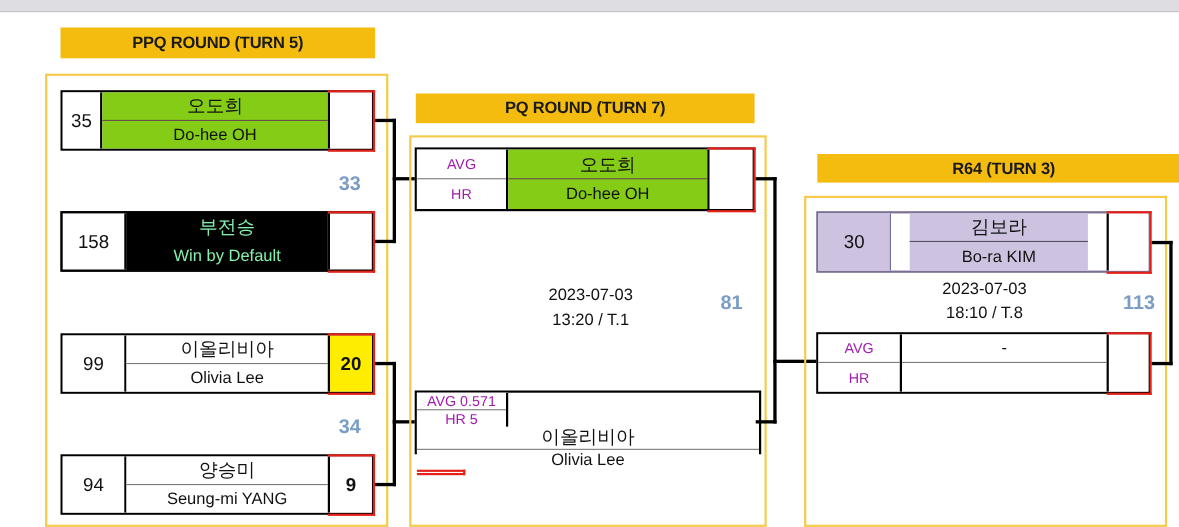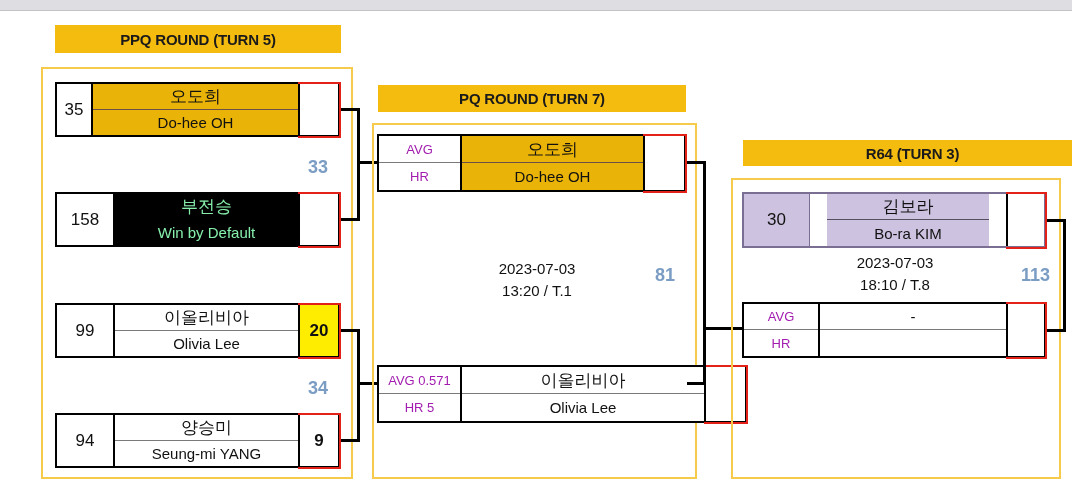--- a/index.html
+++ b/index.html
@@ -96,21 +96,21 @@
   .mbox .cell-score::after {
     content: "";
     position: absolute;
     left: -2.5px; top: -2.5px; right: -2.5px; bottom: -2.5px;
     border: 2.5px solid #e32119;
     border-left: none;
     pointer-events: none;
   }
 
   
-  .mbox.pink .cell-name { background: #eab308; }
+  .mbox.pink .cell-name { background: #84cc16; }
   .mbox.pink .cell-name .nm.top { border-bottom: 1px solid #6a4f4a; }
   .mbox.black { background: #000000; }
   .mbox.black .cell-left { background: #ffffff; }
   .mbox.black .cell-name { background: #000000; }
   .mbox.black .cell-name .nm { color: #86efac; }
   .mbox.black .cell-name .nm.top { border-bottom: none; }
   .mbox.purple { border-color: #7a6f93; }
   .mbox.purple .cell-left { background: #cdc3e0; border-right: 1.5px solid #7a6f93; }
   .mbox.purple .cell-name { background: #cdc3e0; }
   .mbox.purple .cell-name .nm.top { border-bottom: 1.5px solid #55505f; }
@@ -211,21 +211,21 @@
       <div class="sub top">AVG</div>
       <div class="sub">HR</div>
     </div>
     <div class="cell-name">
       <div class="nm kr top">오도희</div>
       <div class="nm en">Do-hee OH</div>
     </div>
     <div class="cell-score" style="width:41px;"></div>
   </div>
 
-  <div class="mbox" style="left:377px; top:365px; width:370px; height:58px;">
+  <div class="mbox" style="left:377px; top:355px; width:315px; height:58px;flex-direction:column;">
     <div class="cell-left stacked" style="width:83px;">
       <div class="sub top">AVG 0.571</div>
       <div class="sub">HR 5</div>
     </div>
     <div class="cell-name">
       <div class="nm kr top">이올리비아</div>
       <div class="nm en">Olivia Lee</div>
     </div>
     <div class="cell-score" style="width:41px;"></div>
   </div>

